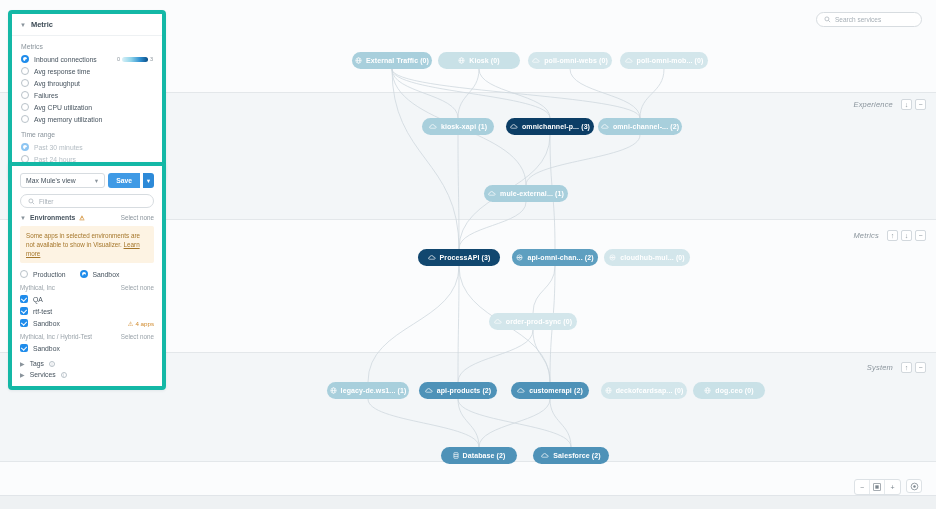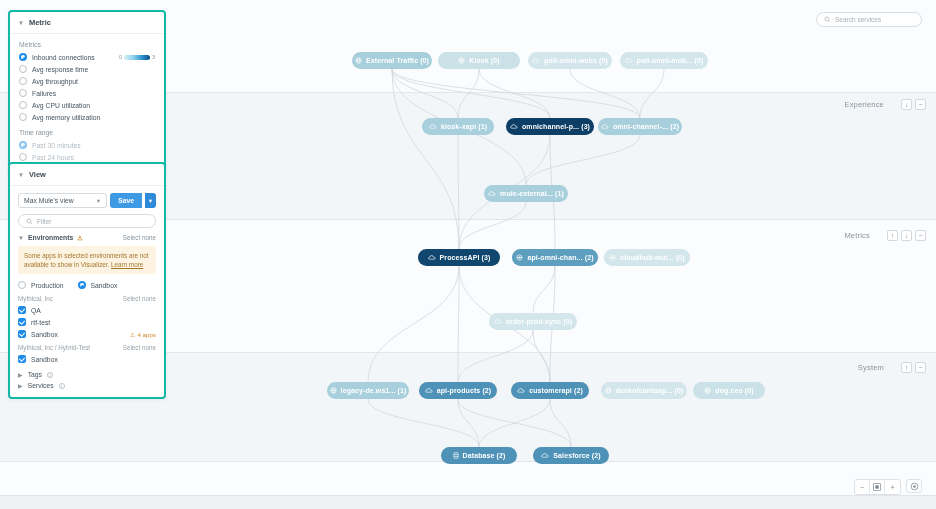--- a/index.html
+++ b/index.html
@@ -30,21 +30,21 @@
     border-bottom: 1px solid #e3e7ea;
   }
   .lane.exp { top: 92px;  height: 128px; background:#f3f6f8; }
   .lane.sys { top: 352px; height: 110px; background:#f3f6f8; }
 
   .lane-label {
     position: absolute;
     display: flex; align-items: center; gap: 3px;
     font-size: 7.5px; color: #8a949c;
   }
-  .lane-label .txt { margin-right: 14px; letter-spacing: .2px; }
+  .lane-label .txt { margin-right: 5px; letter-spacing: .2px; font-style: italic; }
   .minibtn {
     width: 11px; height: 11px;
     border: 1px solid #d2d8dd;
     background: #fff;
     border-radius: 2px;
     font-size: 7px; line-height: 9px;
     text-align: center;
     color: #8a949c;
     cursor: pointer;
   }
@@ -73,21 +73,21 @@
   .n-dark    { background: #0c3e66; color: #ffffff; }
   .n-dark2   { background: #11476f; color: #ffffff; }
   .n-vlight  { background: #d3e6eb; color: #ffffff; }
 
   
   .panel {
     position: absolute;
     left: 8px;
     width: 158px;
     background: #ffffff;
-    border: 2px solid #14b8a6;
+    border: 4px solid #14b8a6;
     border-radius: 4px;
     box-shadow: 0 1px 3px rgba(20,40,60,.07);
   }
   .panel-hd {
     display: flex; align-items: center; gap: 5px;
     padding: 6px 8px;
     font-size: 7.5px; font-weight: bold; color: #3c4a55;
     border-bottom: 1px solid #eef1f3;
   }
   .caret { font-size: 6px; color:#8a949c; }
@@ -452,24 +452,20 @@
           </div>
           <div class="radio-row">
             <span class="radio dim"></span>
             <span class="dimtext">Past 24 hours</span>
           </div>
         </div>
     </div>
   </div>
 
   <div class="panel" id="panel-view">
-    <div class="panel-hd">
-      <span class="caret">▼</span>
-      <span>View</span>
-    </div>
     <div class="view-body">
       <div class="view-top">
         <div class="select">
           <span>Max Mule's view</span>
           <span class="arw">▼</span>
         </div>
         <div class="btn-save">Save</div>
         <div class="btn-save-caret">▼</div>
       </div>
 

